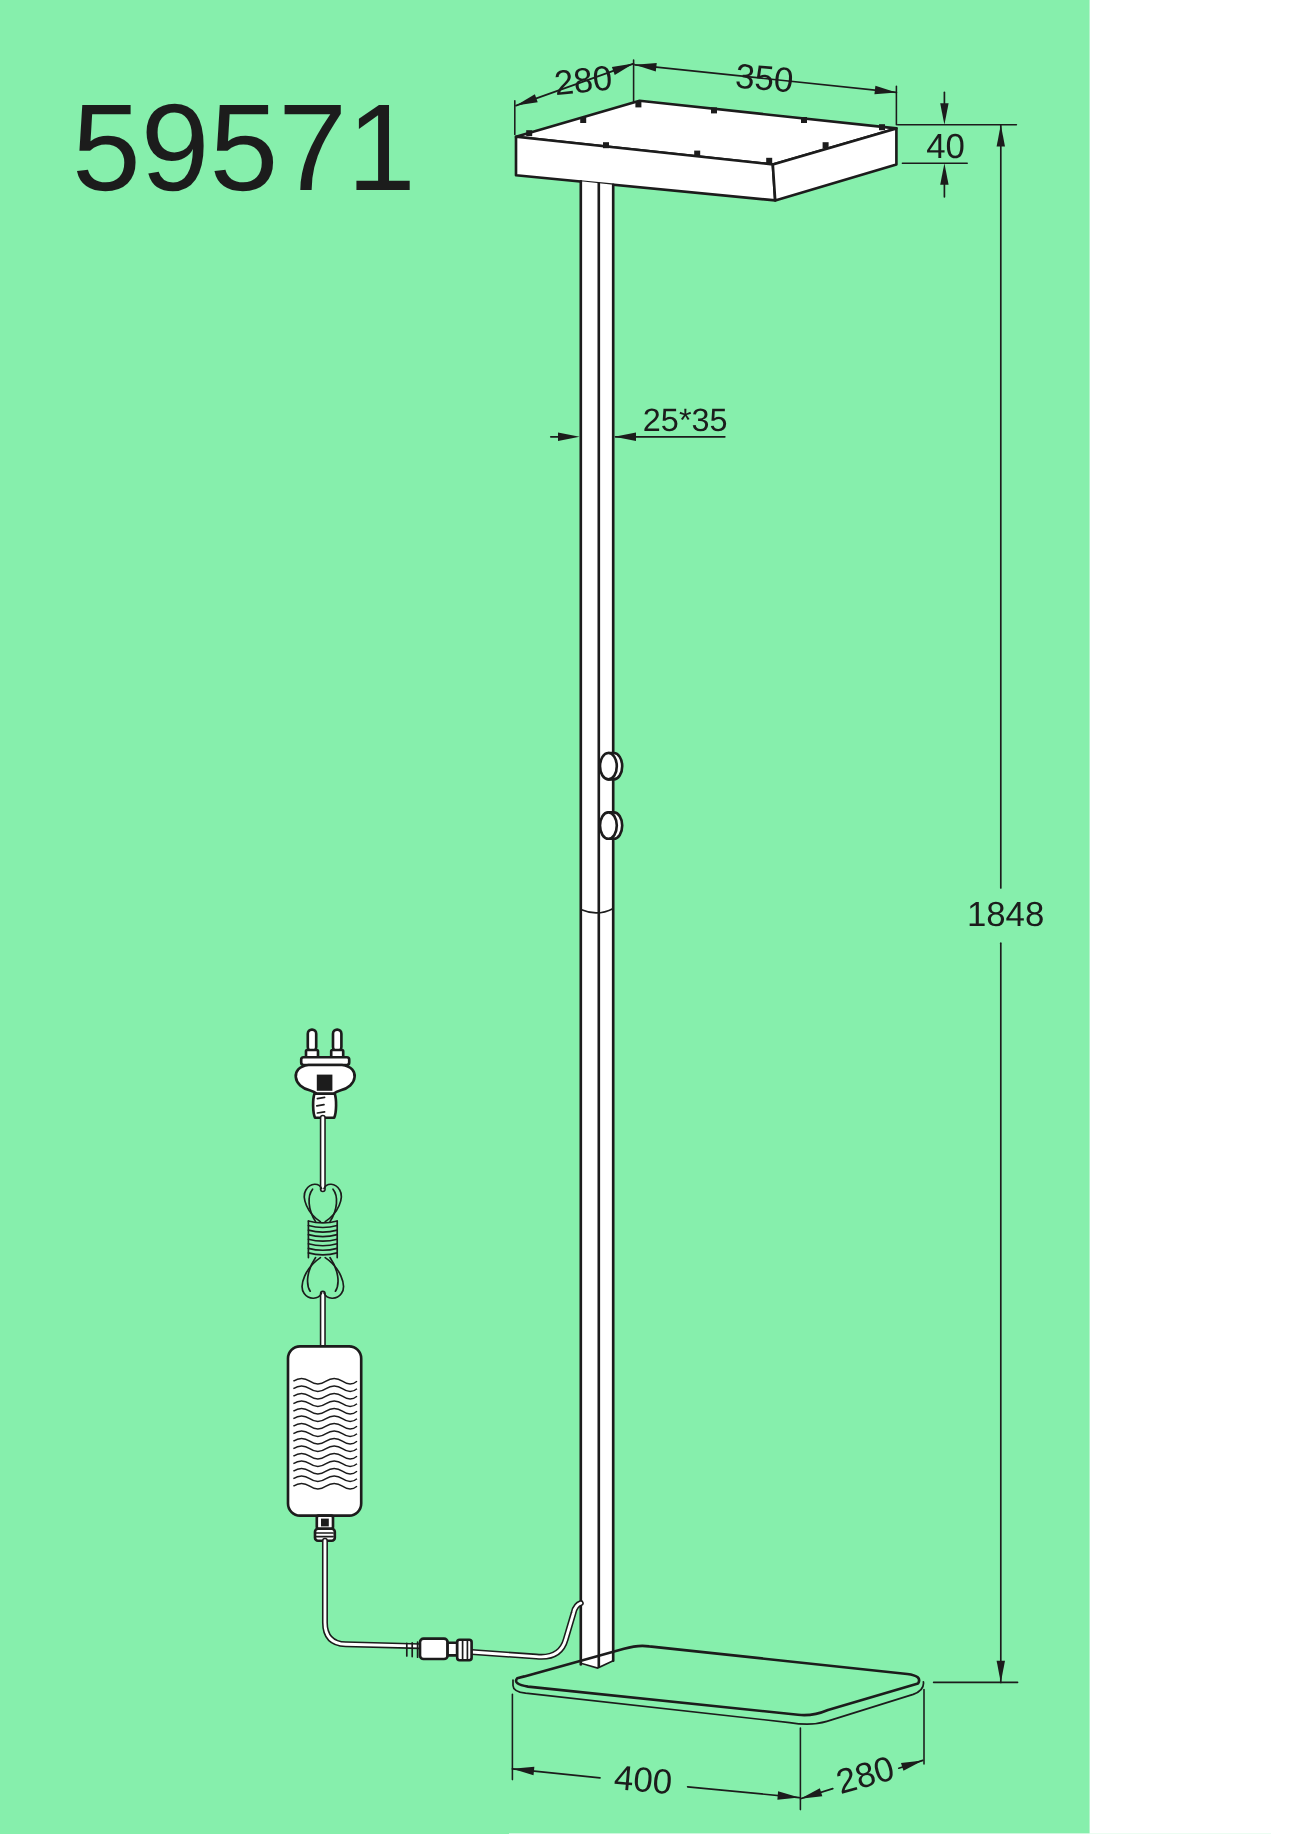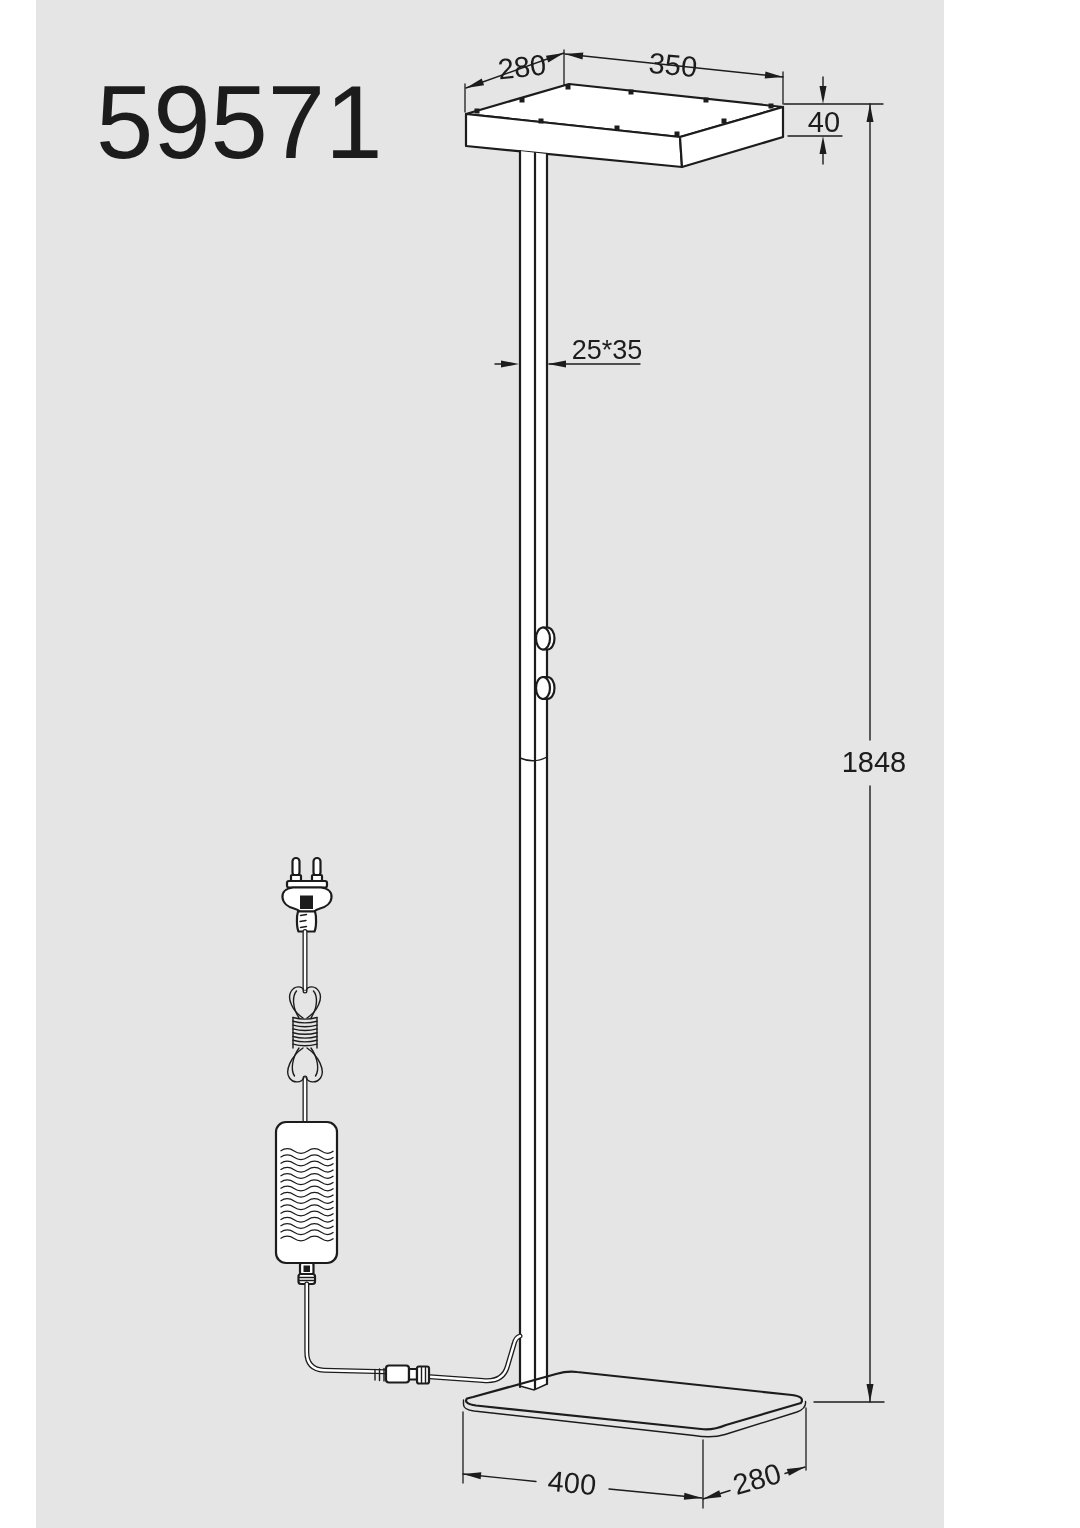--- a/index.html
+++ b/index.html
@@ -1,17 +1,17 @@
 <!DOCTYPE html>
 <html><head>
 <meta charset="utf-8">
 <style>
   html,body{margin:0;padding:0;background:#ffffff;}
-  .stage{position:relative;width:908px;height:1528px;background:#e5e5e5;overflow:hidden;
-         font-family:"Liberation Sans", sans-serif;margin-left:36px;}
+  .stage{position:relative;width:908px;height:1528px;background:#86efac;overflow:hidden;
+         font-family:"Liberation Sans", sans-serif;}
   svg text{font-family:"Liberation Sans", sans-serif;fill:#1c1c1c;}
   .ln{stroke:#1c1c1c;fill:none;stroke-width:2.2;stroke-linejoin:round;stroke-linecap:round;}
   .lnw{stroke:#1c1c1c;fill:#ffffff;stroke-width:2.2;stroke-linejoin:round;}
   .thin{stroke:#1c1c1c;fill:none;stroke-width:1.3;stroke-linecap:round;}
   .dim{stroke:#1c1c1c;fill:none;stroke-width:1.4;stroke-linecap:round;}
   .arr{fill:#1c1c1c;stroke:none;}
   .cabA{stroke:#1c1c1c;fill:none;stroke-width:5;stroke-linecap:round;}
   .cabB{stroke:#ffffff;fill:none;stroke-width:2.4;stroke-linecap:round;}
   .fine{stroke:#1c1c1c;fill:none;stroke-width:1.4;stroke-linecap:round;}
   .dimtxt{font-size:29px;}

